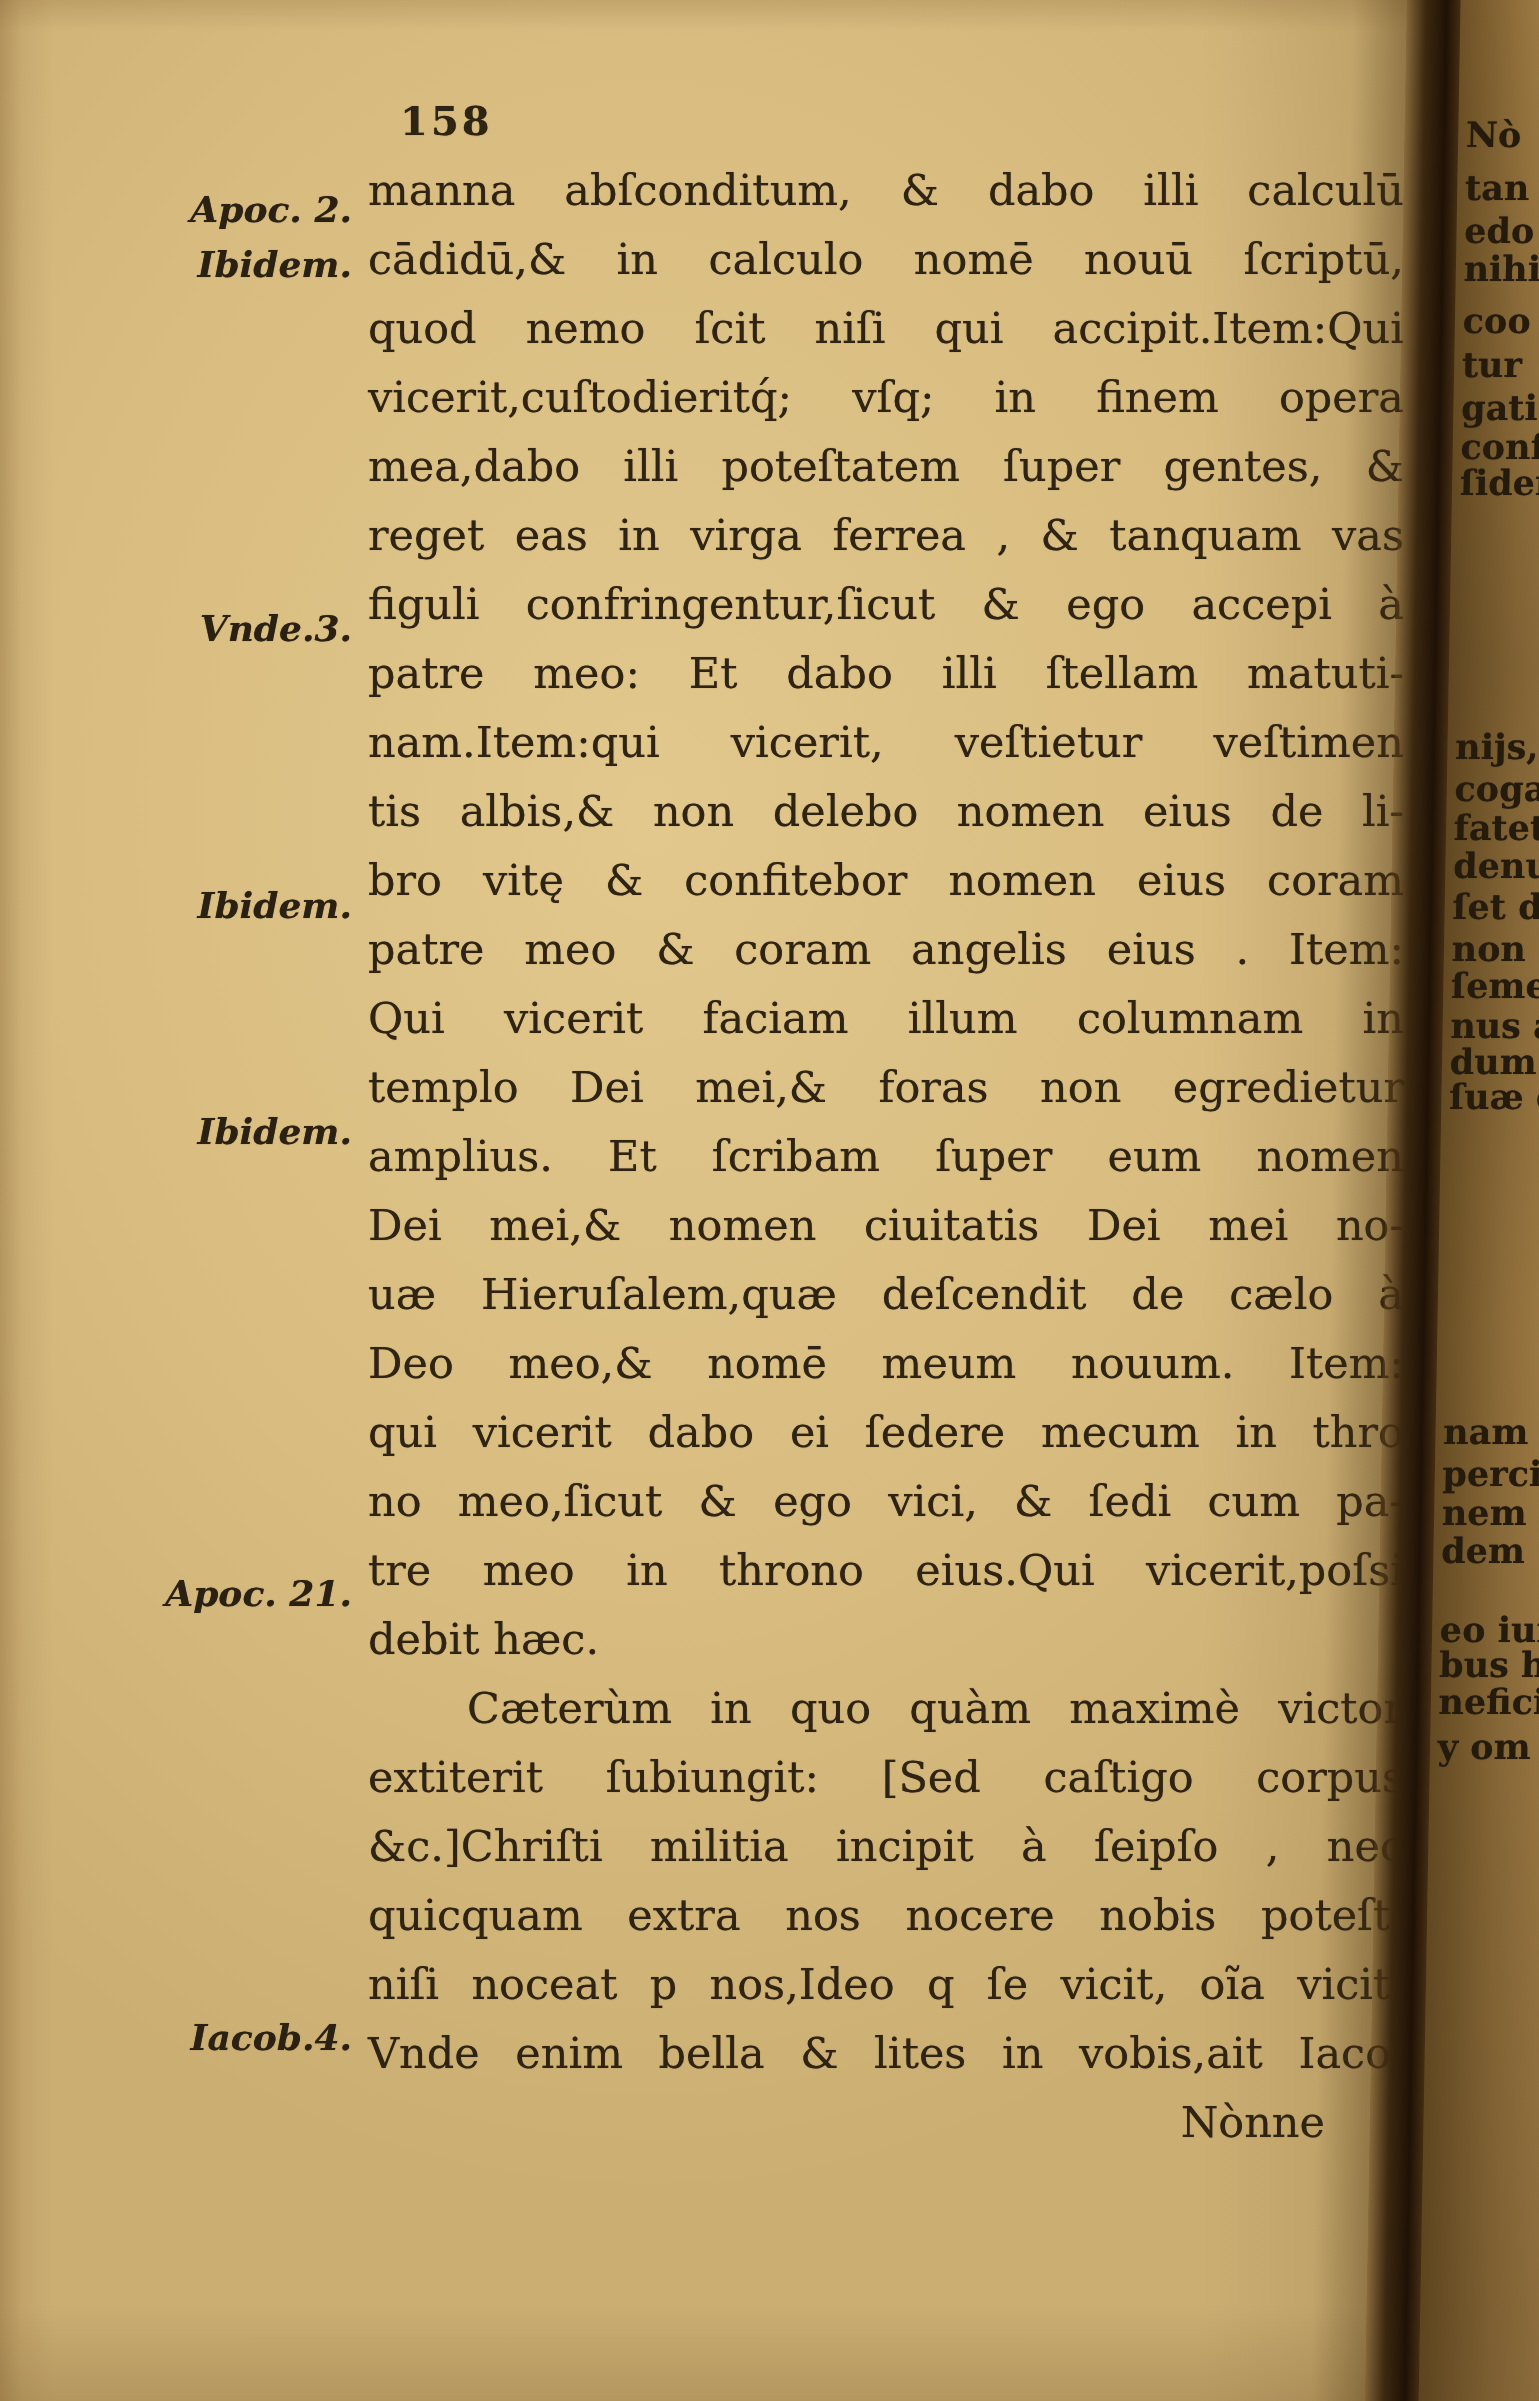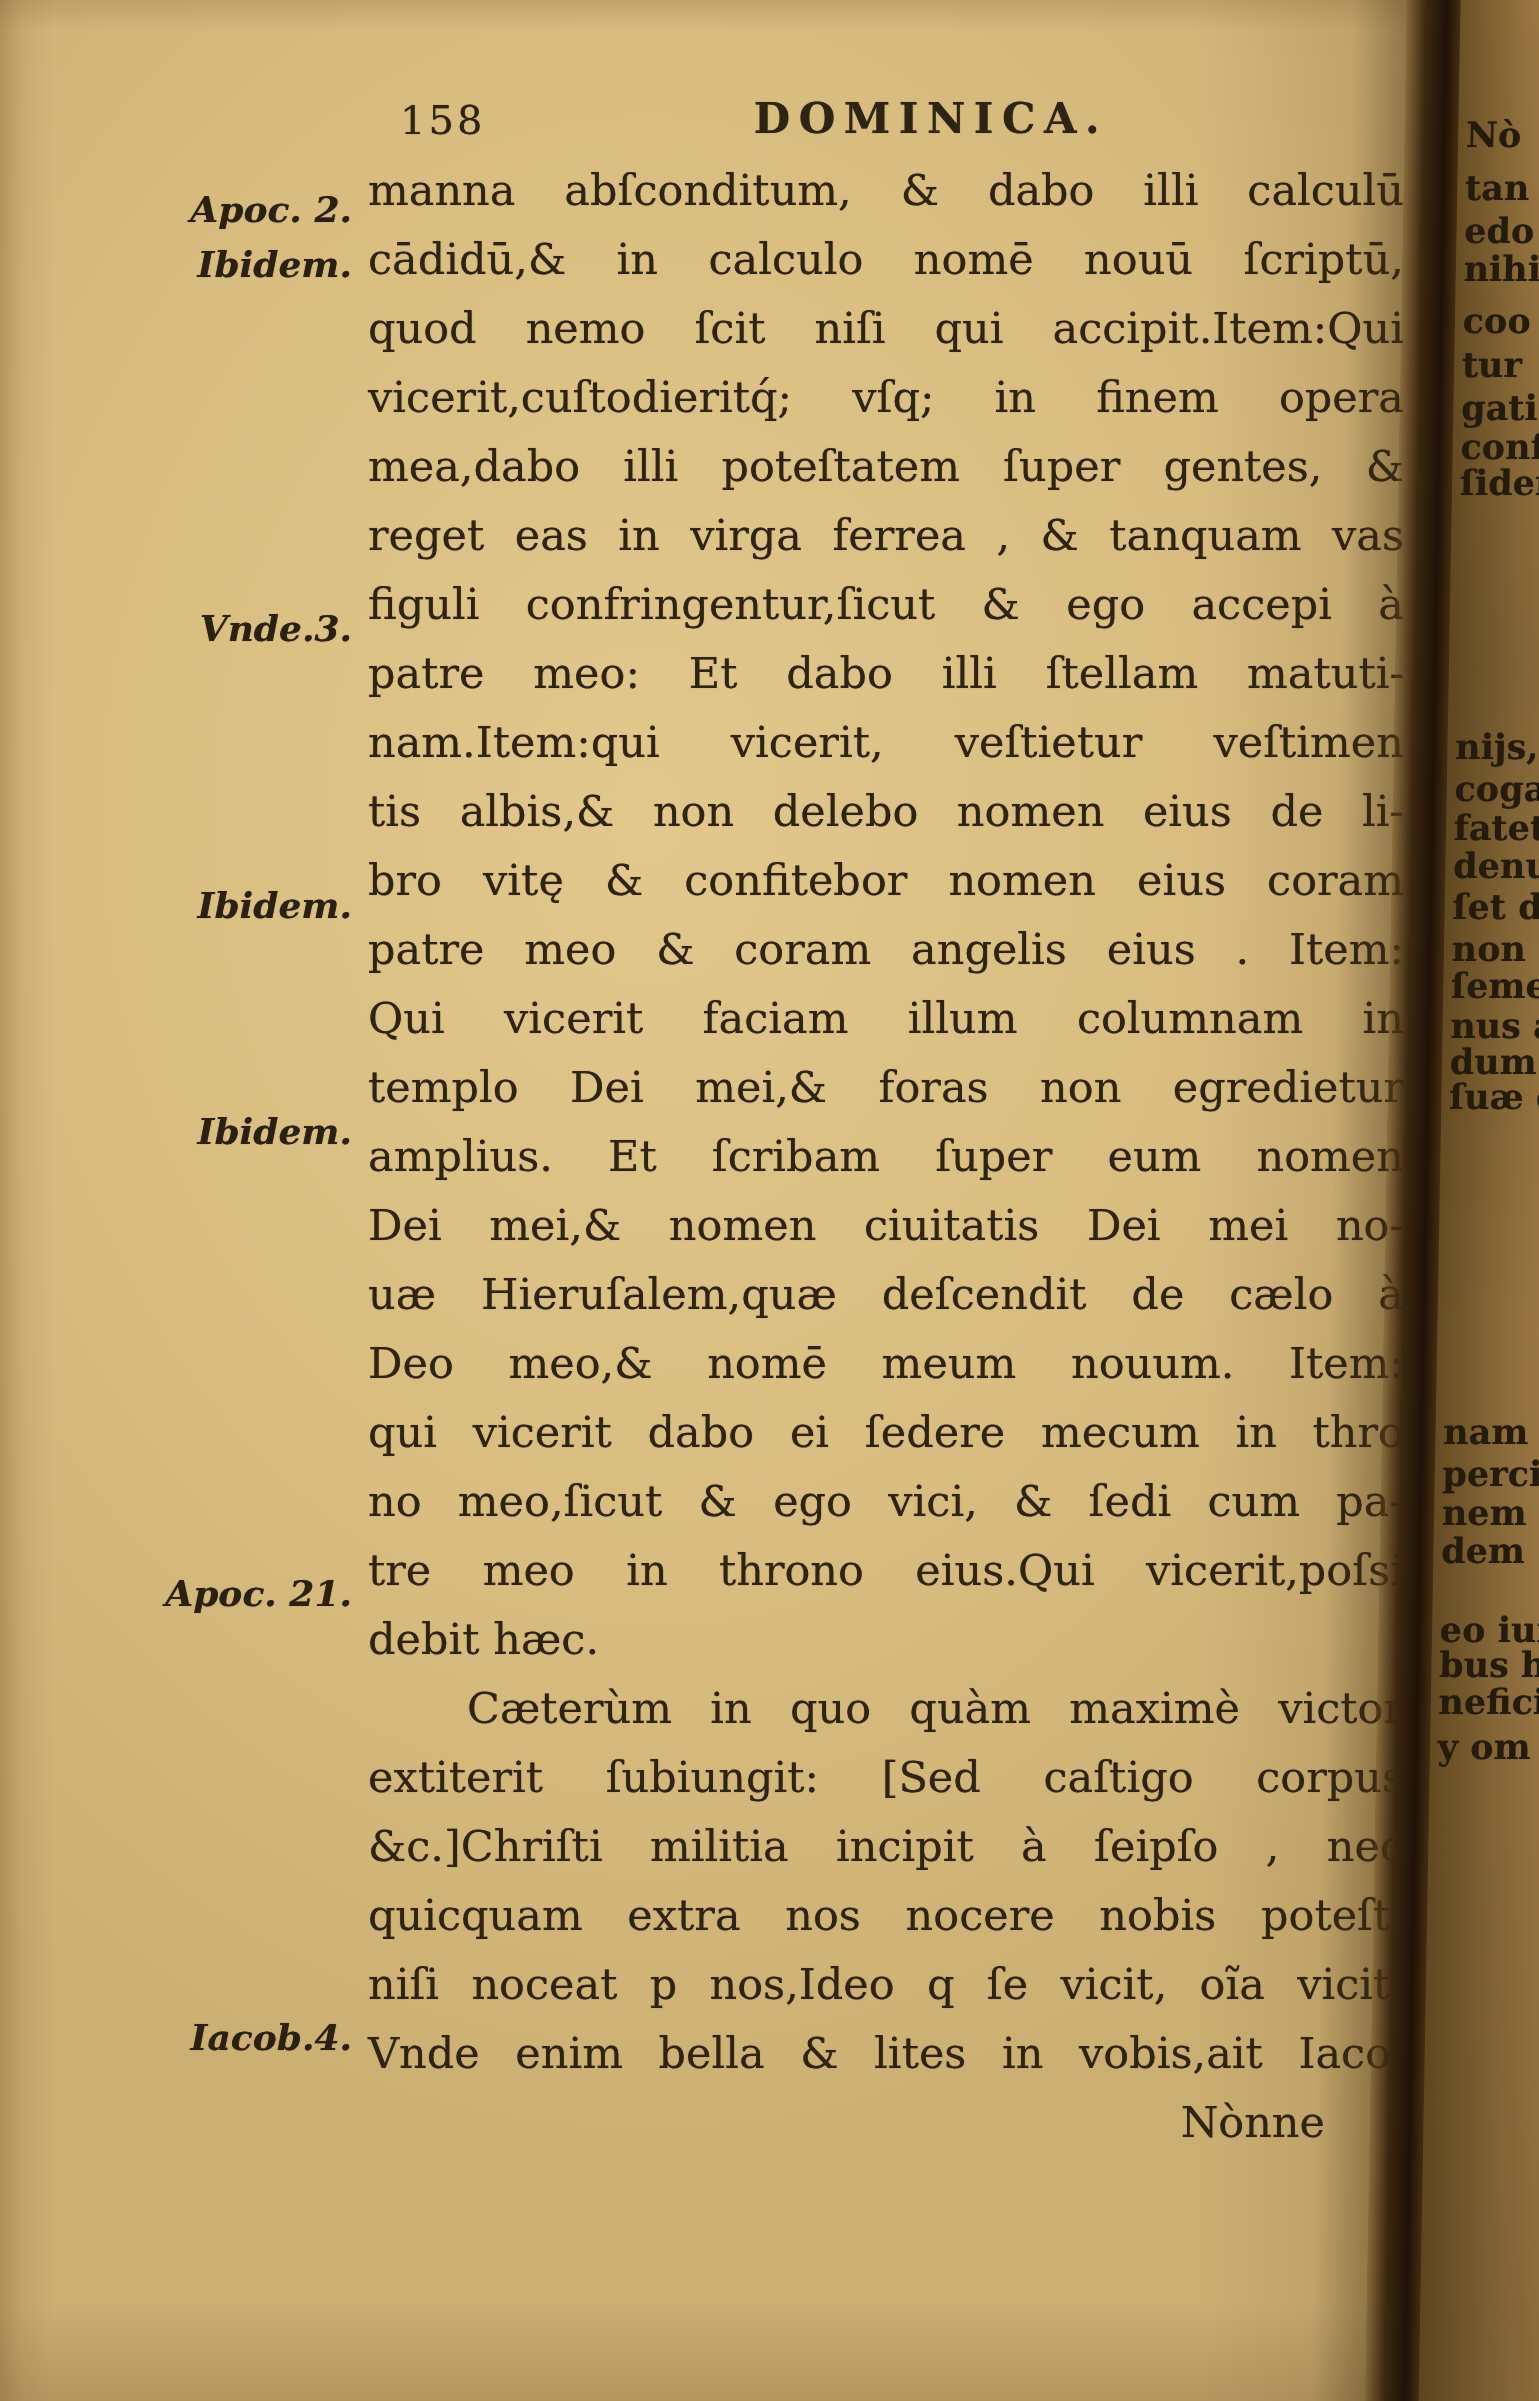--- a/index.html
+++ b/index.html
@@ -13,21 +13,21 @@
     position:absolute;inset:0;
     background:
       linear-gradient(to right, rgba(125,92,45,.38) 0px, rgba(125,92,45,.12) 21.6px, rgba(0,0,0,0) 54px),
       linear-gradient(to right, rgba(0,0,0,0) 78%, rgba(110,80,36,.18) 90%, rgba(95,66,28,.38) 100%),
       linear-gradient(to bottom, rgba(120,88,40,.22) 0px, rgba(0,0,0,0) 31px),
       linear-gradient(to bottom, rgba(0,0,0,0) 96%, rgba(110,80,36,.25) 100%),
       radial-gradient(ellipse 1078px 1386px at 42% 34%, #e2c88d 0%, #d8bc80 55%, #cbae72 100%);
   }
   .header{position:absolute;top:89px;left:368px;width:1036px;height:66px;color:#2e2413;}
   .pagenum{
-    position:absolute;left:32px;top:7.7px;font-size:40px;font-weight:normal;
+    position:absolute;left:32px;top:7.7px;font-size:40px;font-weight:bold;
     letter-spacing:3.1px;text-shadow:0 0 0.8px rgba(46,36,19,.7);
   }
   .runtitle{
     position:absolute;left:45px;top:4.6px;width:1036px;text-align:center;
     font-size:42px;font-weight:bold;letter-spacing:8.5px;
     text-shadow:0 0 0.8px rgba(46,36,19,.7);
   }
   .textblock{
     position:absolute;left:368px;top:156px;width:1036px;
     font-size:43px;line-height:69px;color:#2f2413;
@@ -71,21 +71,20 @@
 </style>
 </head>
 <body>
 
 <div class="book">
 
   <div class="main-page">
 
     <div class="header">
       <span class="pagenum">158</span>
-      <span class="runtitle">DOMINICA.</span>
     </div>
 
     <div id="margin-notes">
         <div class="margin-note" style="top: 188px;">Apoc. 2.</div>
         <div class="margin-note" style="top: 243px;">Ibidem.</div>
         <div class="margin-note" style="top: 607px;">Vnde.3.</div>
         <div class="margin-note" style="top: 884px;">Ibidem.</div>
         <div class="margin-note" style="top: 1110px;">Ibidem.</div>
         <div class="margin-note" style="top: 1532px; margin-top: 40px;">Apoc. 21.</div>
         <div class="margin-note" style="top: 2016px;">Iacob.4.</div>

